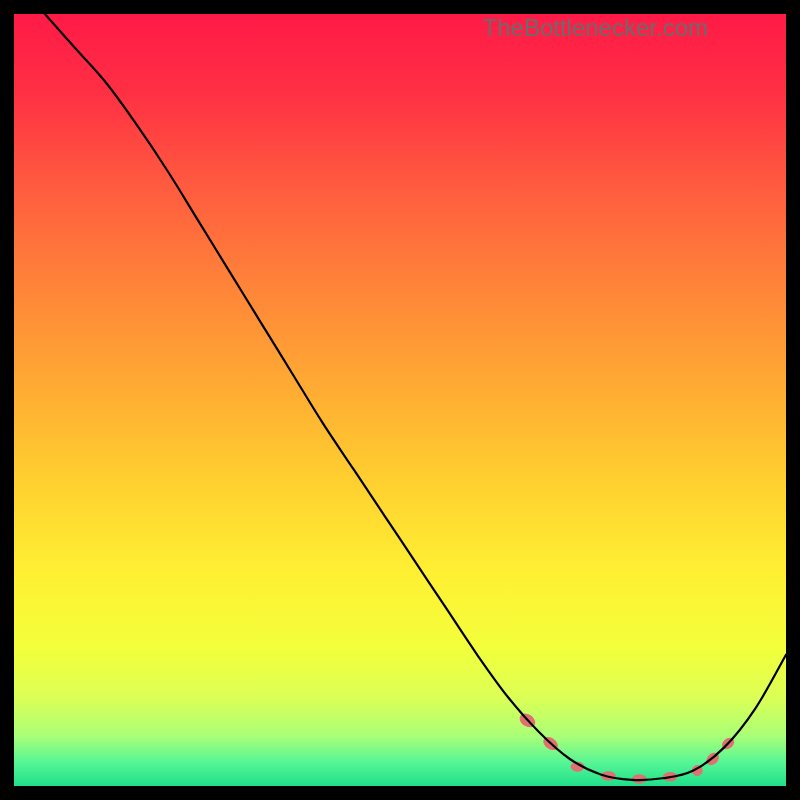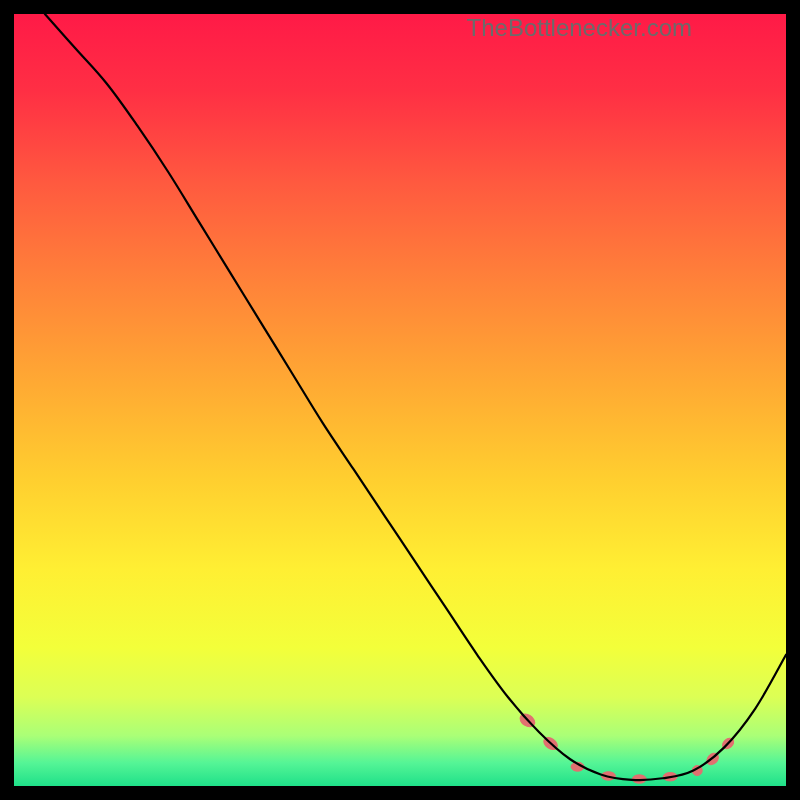--- a/index.html
+++ b/index.html
@@ -10,20 +10,21 @@
     background: #000000;
     overflow: hidden;
   }
   .frame {
     position: absolute;
     left: 14px;
     top: 14px;
     width: 684px;
     height: 772px;
     background: #000000;
+    padding-left: 16px;
   }
   .plot {
     position: absolute;
     left: 0;
     top: 0;
     width: 772px;
     height: 772px;
   }
   .watermark {
     position: absolute;

